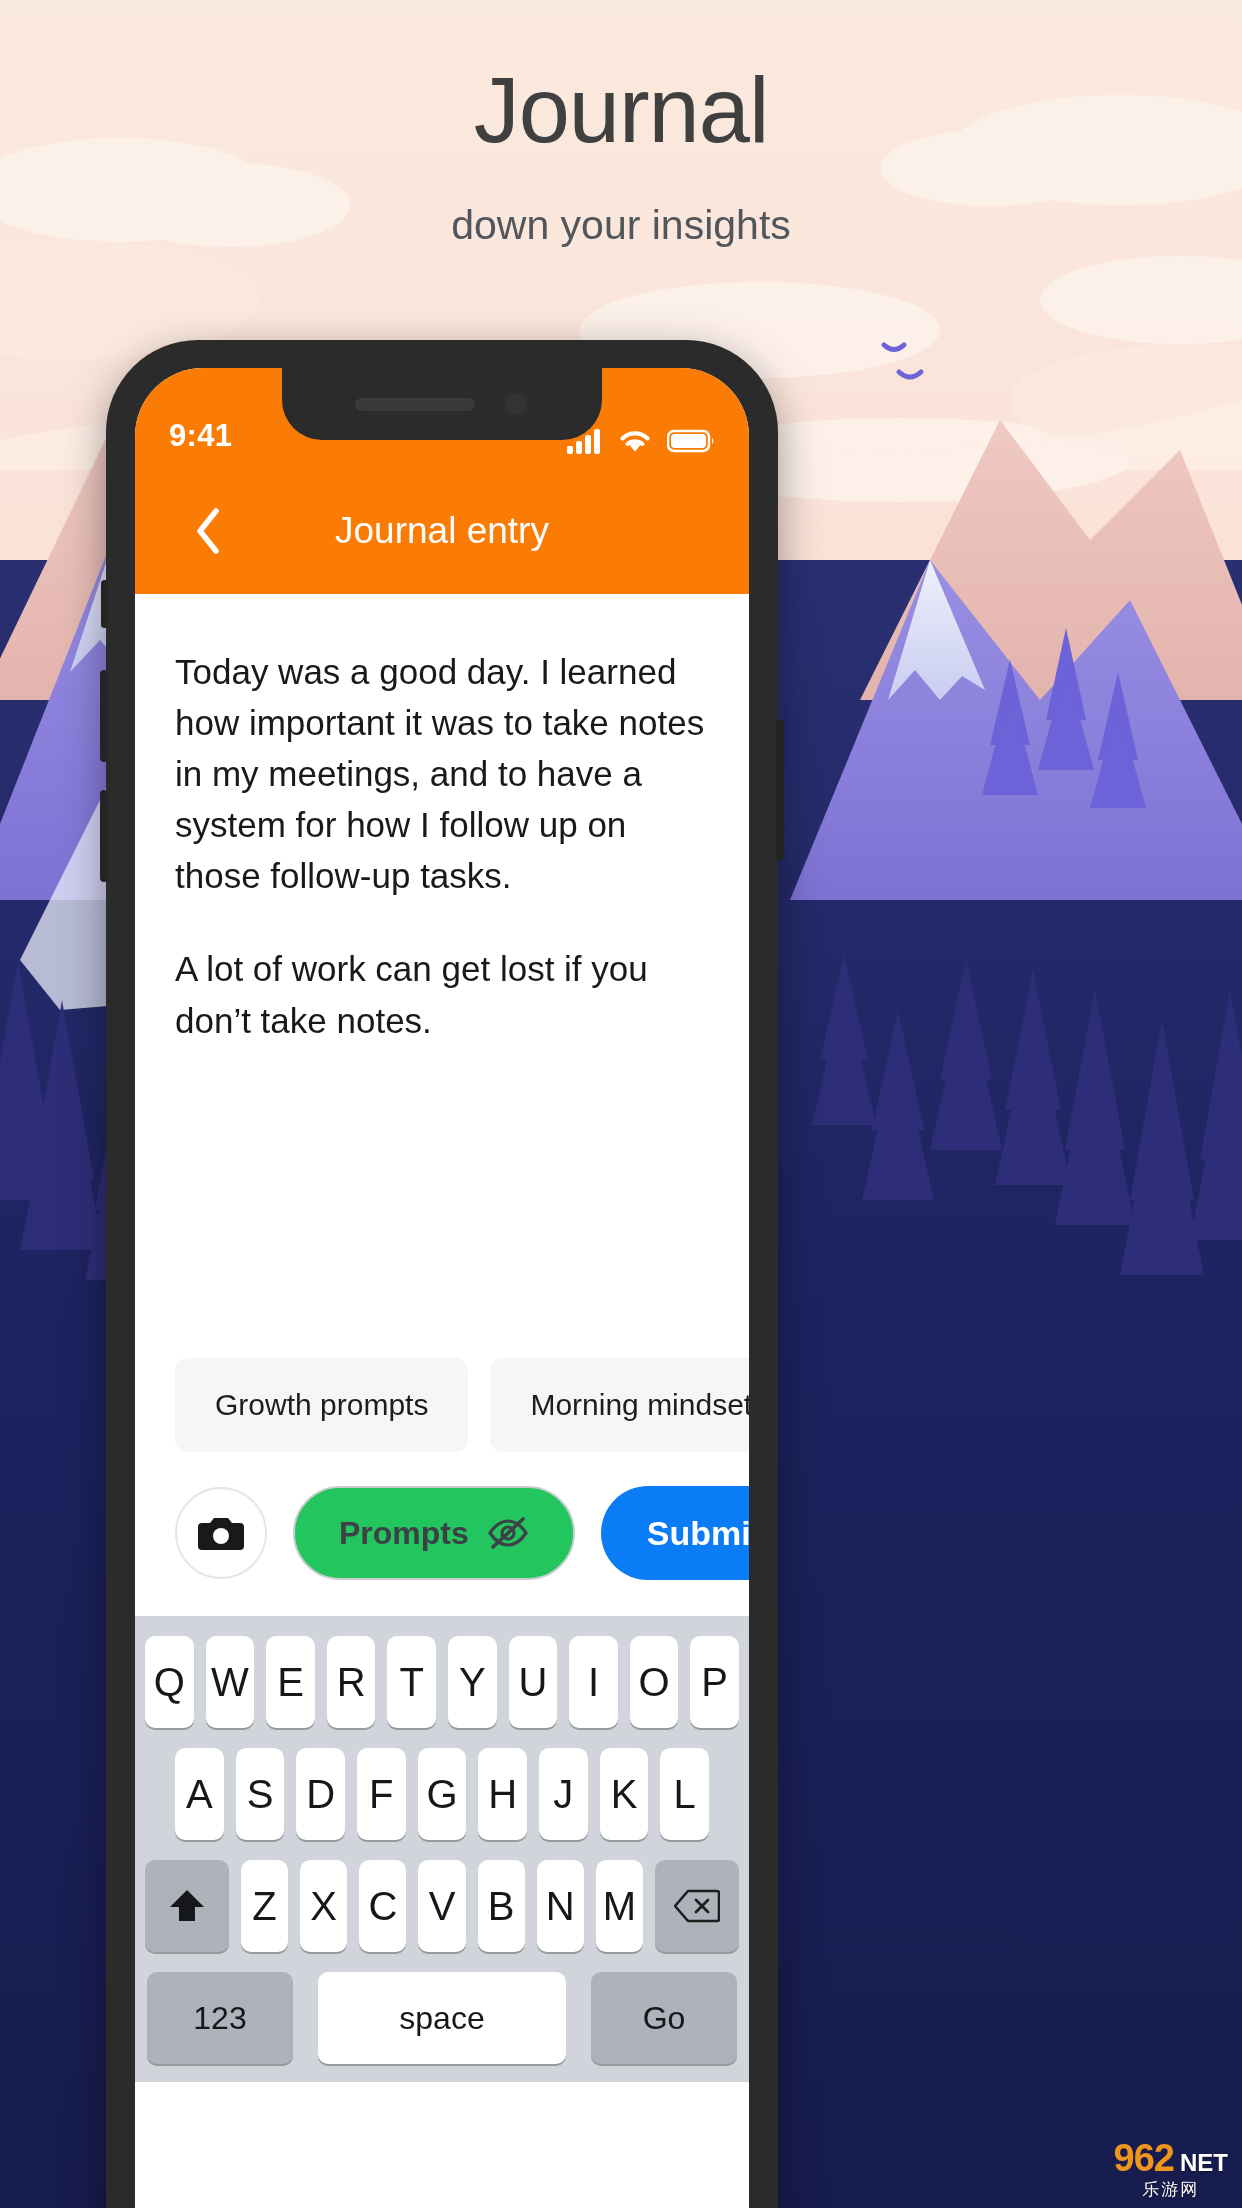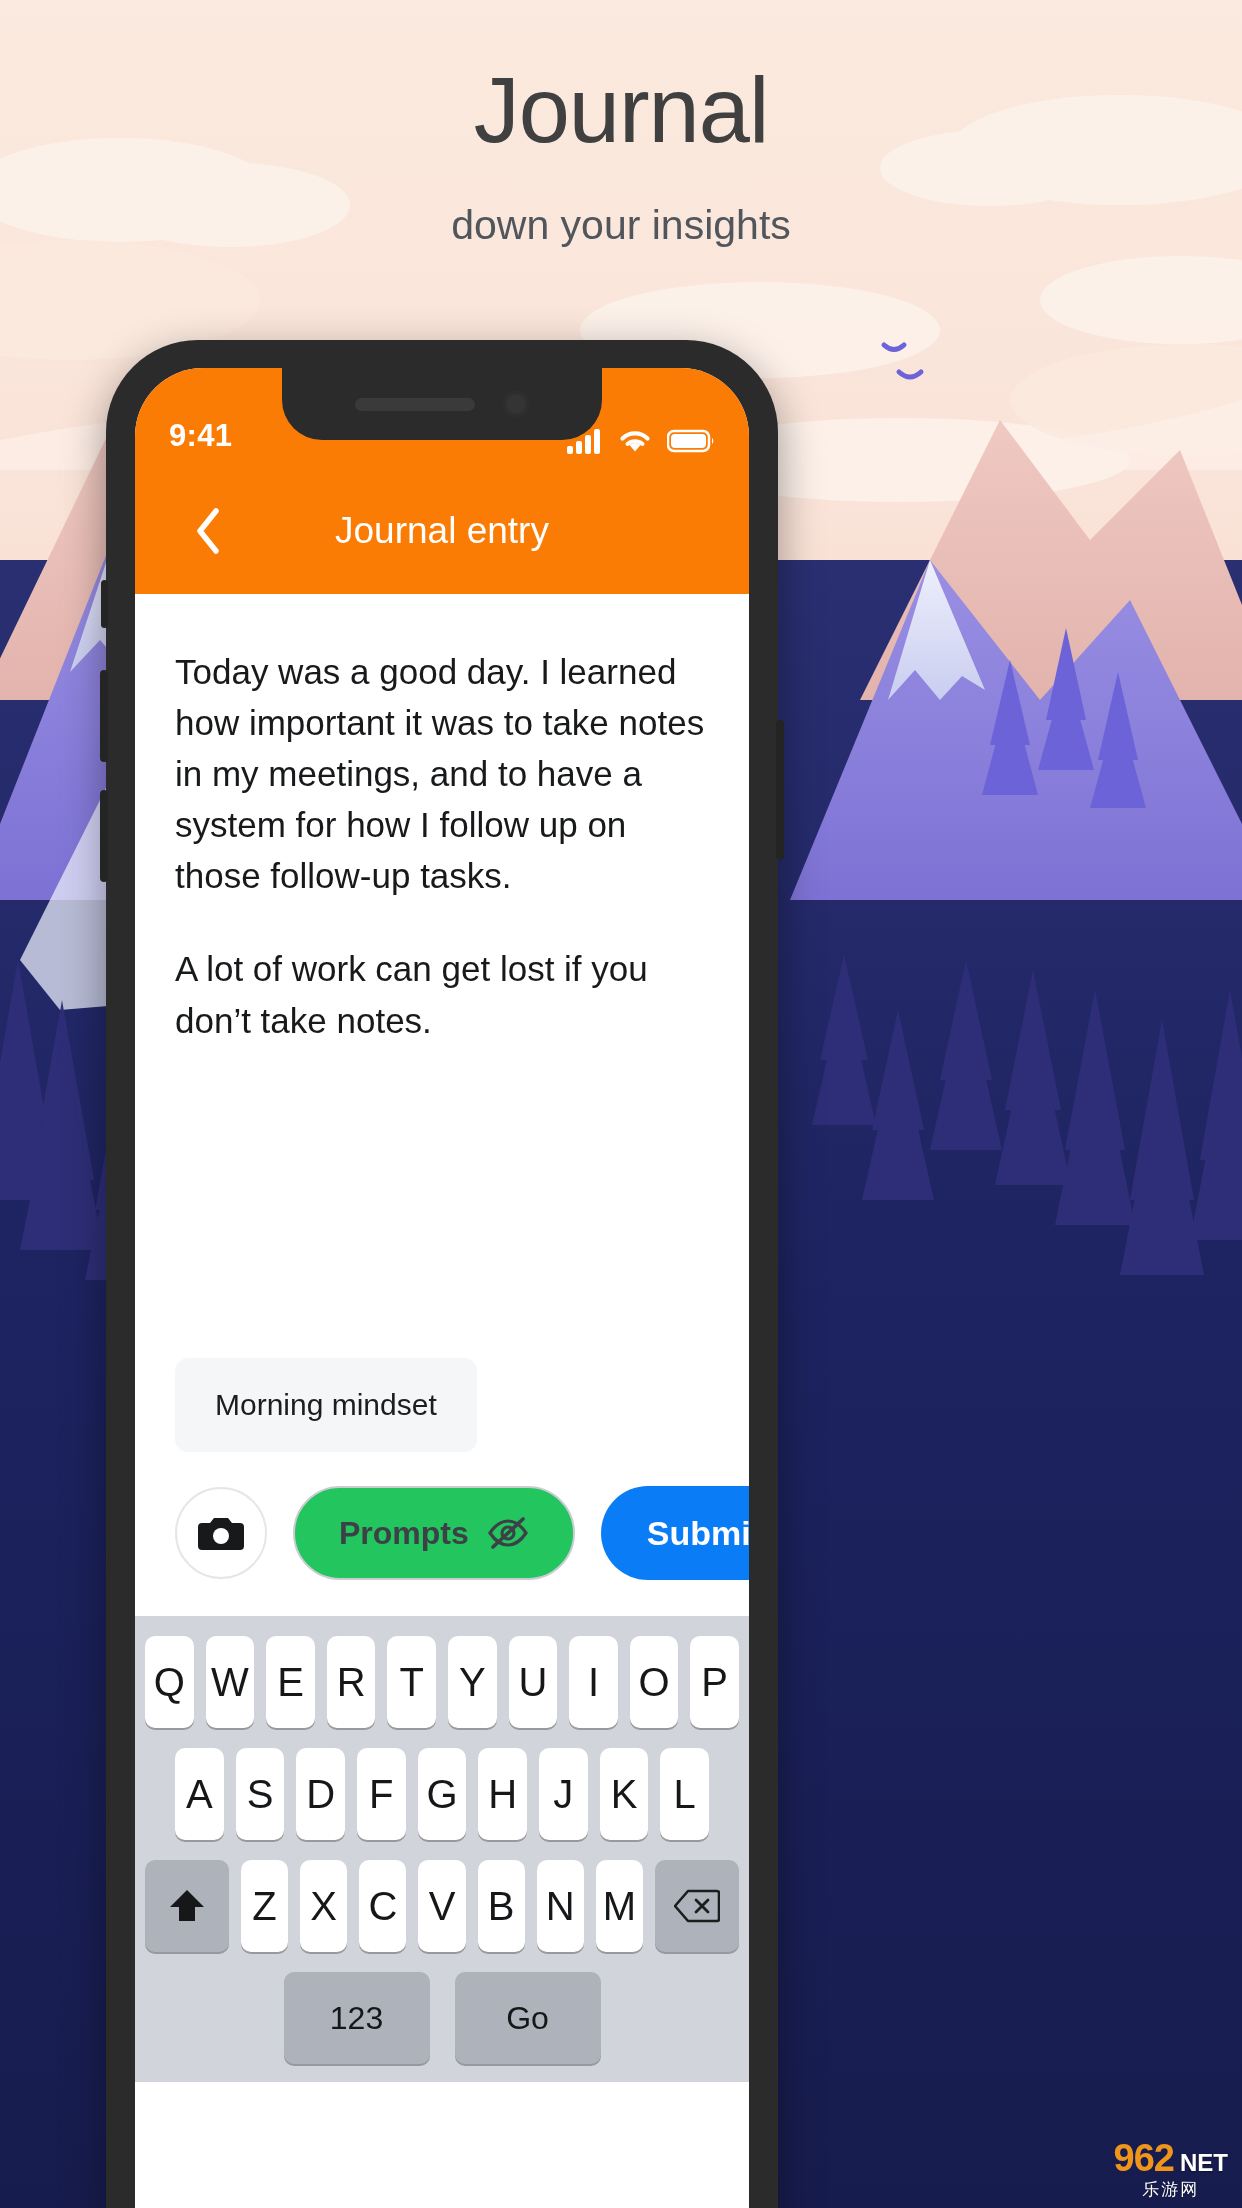--- a/index.html
+++ b/index.html
@@ -385,20 +385,21 @@
           </div>
           <div class="appbar-title">Journal entry</div>
         </div>
 
         <div class="note">
           <p>Today was a good day. I learned how important it was to take notes in my meetings, and to have a system for how I follow up on those follow-up tasks.</p>
           <p>A lot of work can get lost if you don’t take notes.</p>
         </div>
 
         <div class="chips">
+          <div class="chip">Growth prompts</div>
           <div class="chip">Morning mindset</div>
 
         </div>
 
         <div class="actions">
           <div class="icon-round">
             <svg width="46" height="40" viewBox="0 0 46 40">
               <path d="M4 10 h8 l4-5 h14 l4 5 h8 a4 4 0 0 1 4 4 v19 a4 4 0 0 1-4 4 H4 a4 4 0 0 1-4-4 V14 a4 4 0 0 1 4-4 z" fill="#18191b"></path>
               <circle cx="23" cy="23" r="8" fill="#ffffff"></circle>
             </svg>
@@ -455,20 +456,21 @@
             <div class="key">M</div>
             <div class="key wide">
               <svg width="46" height="34" viewBox="0 0 46 34">
                 <path d="M14 2 H43 a2 2 0 0 1 2 2 v26 a2 2 0 0 1-2 2 H14 L1 17 Z" stroke="#1c1d1f" stroke-width="2.6" fill="none" stroke-linejoin="round"></path>
                 <path d="M22 11 L34 23 M34 11 L22 23" stroke="#1c1d1f" stroke-width="2.8" stroke-linecap="round"></path>
               </svg>
             </div>
           </div>
           <div class="krow r4">
             <div class="key num">123</div>
+            <div class="key space">space</div>
             <div class="key go">Go</div>
           </div>
         </div>
 
       </div>
     </div>
   </div>
 </div>
 
 <div class="watermark">

